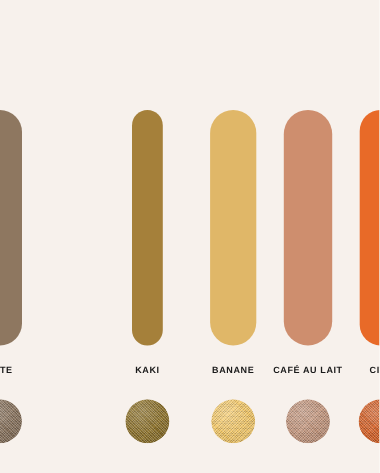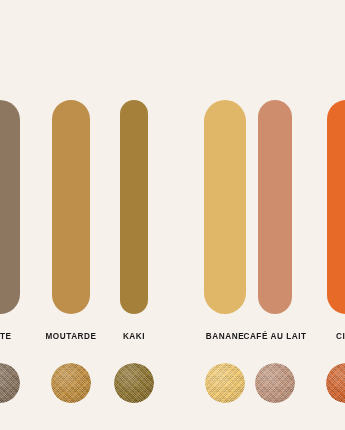--- a/index.html
+++ b/index.html
@@ -86,51 +86,42 @@
   <div class="swatch-column" style="left:-20px; width:40px;">
     <div class="pill" style="background:#8E7760;"></div>
     <div class="pill-label">ETTE</div>
     <div class="fabric-dot">
       <div class="dot-base" style="background:#8A7560;"></div>
       <div class="dot-weave"></div>
       <div class="dot-shade"></div>
     </div>
   </div>
 
-  <div class="swatch-column" style="left:52px; width:38px;">
-    <div class="pill" style="background:#BE8E4B;"></div>
-    <div class="pill-label">MOUTARDE</div>
-    <div class="fabric-dot">
-      <div class="dot-base" style="background:#C28F3F;"></div>
-      <div class="dot-weave"></div>
-      <div class="dot-shade"></div>
-    </div>
-  </div>
 
   <div class="swatch-column" style="left:120px; width:28px;">
     <div class="pill" style="background:#A5803A;"></div>
     <div class="pill-label">KAKI</div>
     <div class="fabric-dot">
       <div class="dot-base" style="background:#8E7430;"></div>
       <div class="dot-weave"></div>
       <div class="dot-shade"></div>
     </div>
   </div>
 
-  <div class="swatch-column" style="left:204px; width:42px;">
+  <div class="swatch-column" style="left:191px; width:42px;">
     <div class="pill" style="background:#E0B768;"></div>
     <div class="pill-label">BANANE</div>
     <div class="fabric-dot">
       <div class="dot-base" style="background:#F2C96F;"></div>
       <div class="dot-weave"></div>
       <div class="dot-shade"></div>
     </div>
   </div>
 
-  <div class="swatch-column" style="left:258px; width:34px;">
+  <div class="swatch-column" style="left:258px; width:44px;">
     <div class="pill" style="background:#CE8E6E;"></div>
     <div class="pill-label">CAFÉ AU LAIT</div>
     <div class="fabric-dot">
       <div class="dot-base" style="background:#C39880;"></div>
       <div class="dot-weave"></div>
       <div class="dot-shade"></div>
     </div>
   </div>
 
   <div class="swatch-column" style="left:327px; width:38px;">

